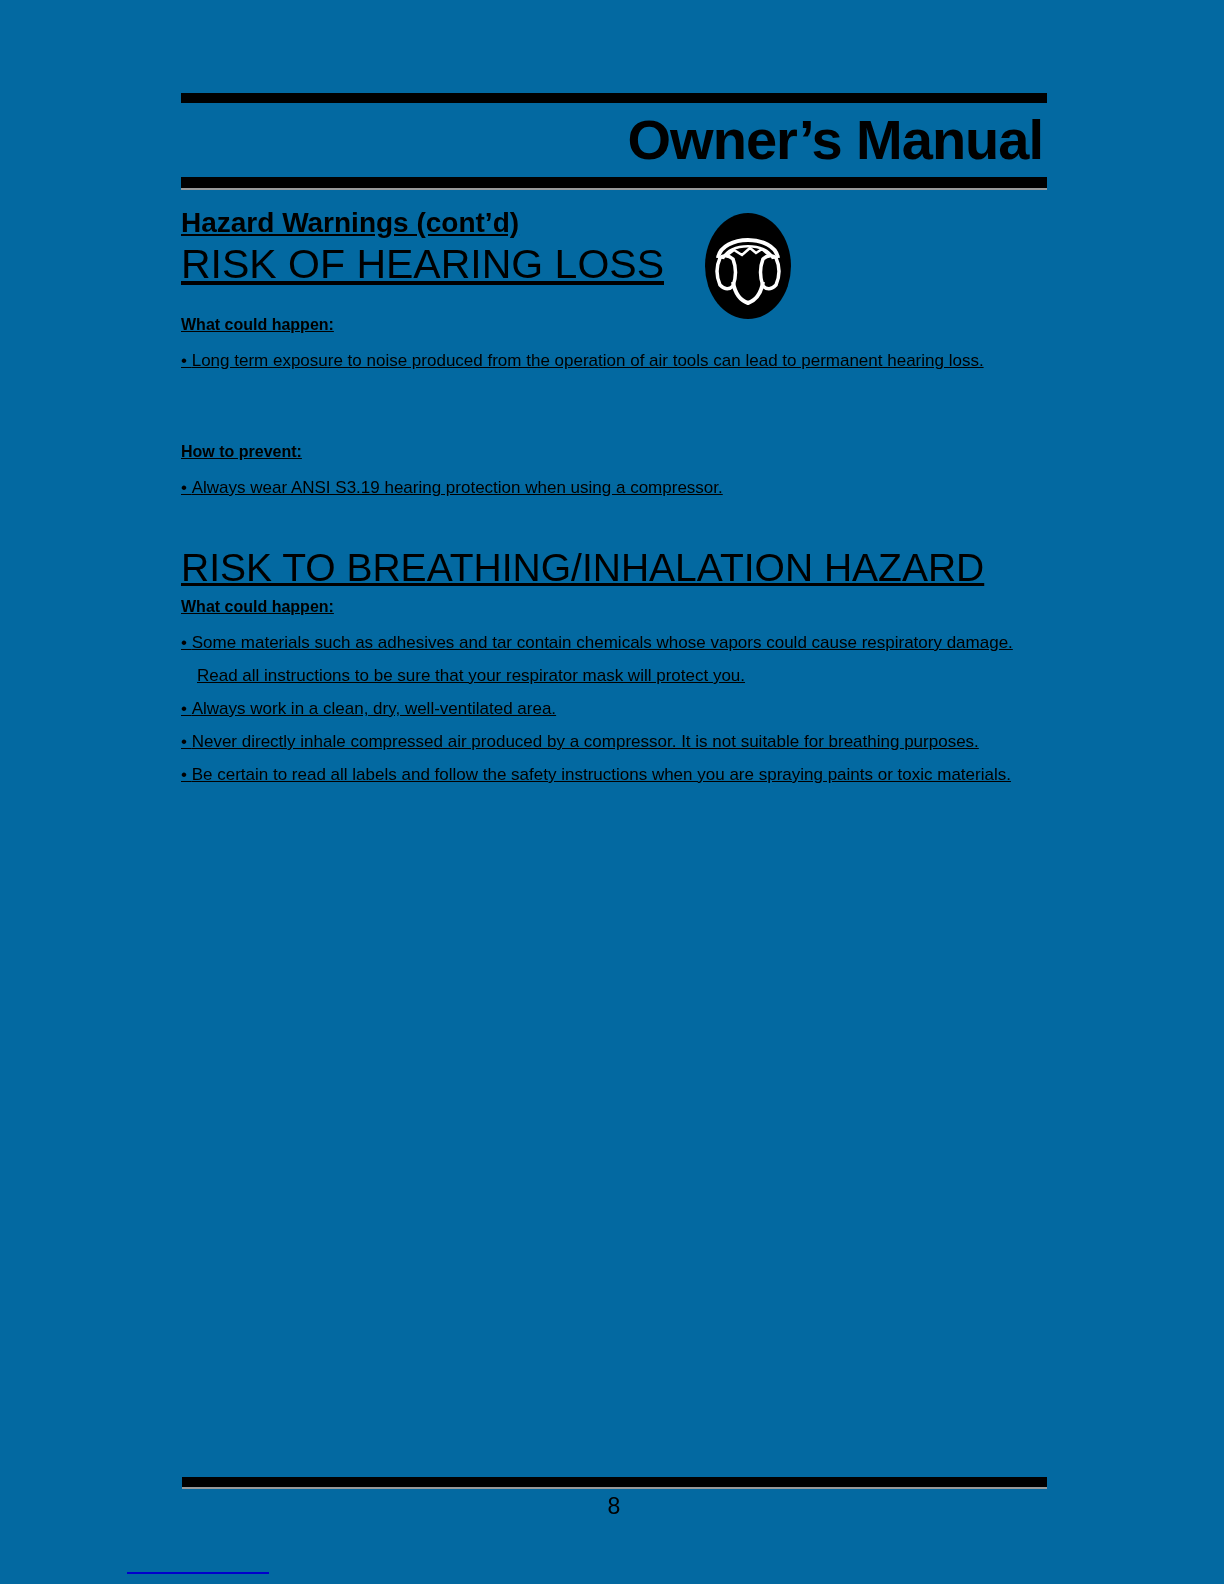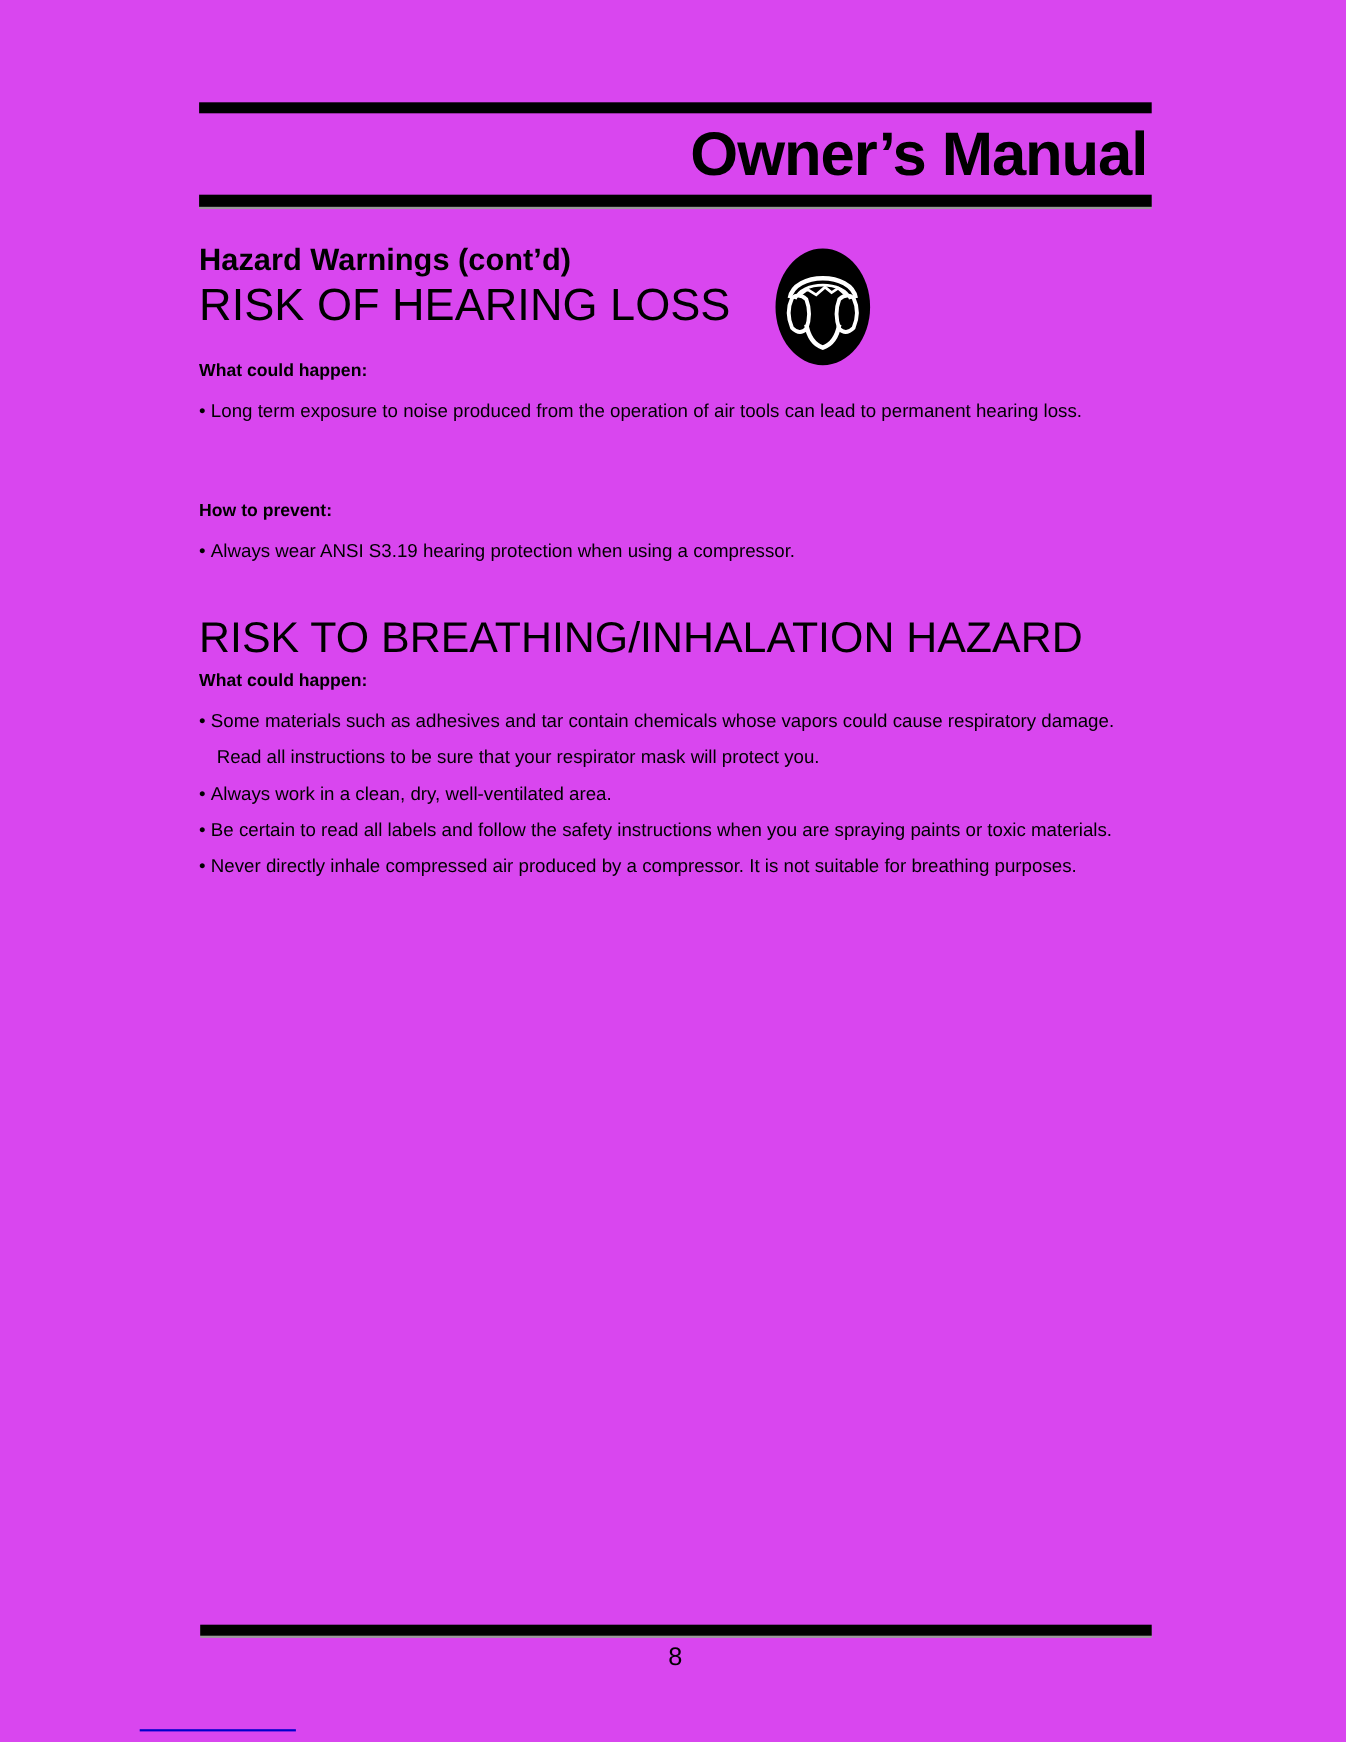--- a/index.html
+++ b/index.html
@@ -1,33 +1,33 @@
 <!DOCTYPE html>
 <html><head>
 <meta charset="utf-8">
 <style>
   html,body{margin:0;padding:0;background:#ffffff;}
   .page{
     position:relative;
     width:1224px;
     height:1584px;
-    background:#d946ef;
+    background:#0369a1;
     font-family:"Liberation Sans","DejaVu Sans",sans-serif;
     color:#000000;
     overflow:hidden;
   }
   .rule{position:absolute;background:#000000;}
   .rule-top{left:181px;top:93px;width:866px;height:10px;}
   .rule-under-title{left:181px;top:177px;width:866px;height:11px;box-shadow:0 2px 0 #999;}
   .doc-title{
     position:absolute;left:181px;top:103px;width:862px;height:74px;
     line-height:74px;text-align:right;
     font-size:56px;font-weight:700;letter-spacing:-1px;
   }
-  .content{position:absolute;left:181px;top:201px;width:870px;}
+  .content{position:absolute;left:181px;top:188px;width:870px;text-decoration:underline;}
   .section-heading{margin:18px 0 0;font-size:28px;line-height:34px;font-weight:700;}
   .risk-title{margin:0;font-size:41px;line-height:48px;font-weight:400;letter-spacing:0;}
   .risk-title-2{margin:42px 0 0;font-size:39px;line-height:44px;font-weight:400;}
   .sub-heading{margin:22px 0 0;font-size:16px;line-height:30px;font-weight:700;}
   .sub-heading.gap{margin-top:60px;}
   ul.bullets{list-style:none;margin:4px 0 0;padding:0;}
   ul.bullets li{
     font-size:17px;line-height:33px;
     padding-left:16px;text-indent:-16px;
   }
@@ -87,22 +87,22 @@
     <ul class="bullets">
       <li>Always wear ANSI S3.19 hearing protection when using a compressor.</li>
     </ul>
 
     <h1 class="risk-title-2">RISK TO BREATHING/INHALATION HAZARD</h1>
 
     <h3 class="sub-heading" style="margin-top:2px;">What could happen:</h3>
     <ul class="bullets">
       <li>Some materials such as adhesives and tar contain chemicals whose vapors could cause respiratory damage. Read all instructions to be sure that your respirator mask will protect you.</li>
       <li>Always work in a clean, dry, well-ventilated area.</li>
+      <li>Never directly inhale compressed air produced by a compressor. It is not suitable for breathing purposes.</li>
       <li>Be certain to read all labels and follow the safety instructions when you are spraying paints or toxic materials.</li>
-      <li>Never directly inhale compressed air produced by a compressor. It is not suitable for breathing purposes.</li>
     </ul>
 
   </div>
 
   <div class="rule rule-bottom"></div>
 
   <div class="page-number">8</div>
 
   <div class="footer-link-underline" style="background: rgb(0, 0, 204);"></div>
 

